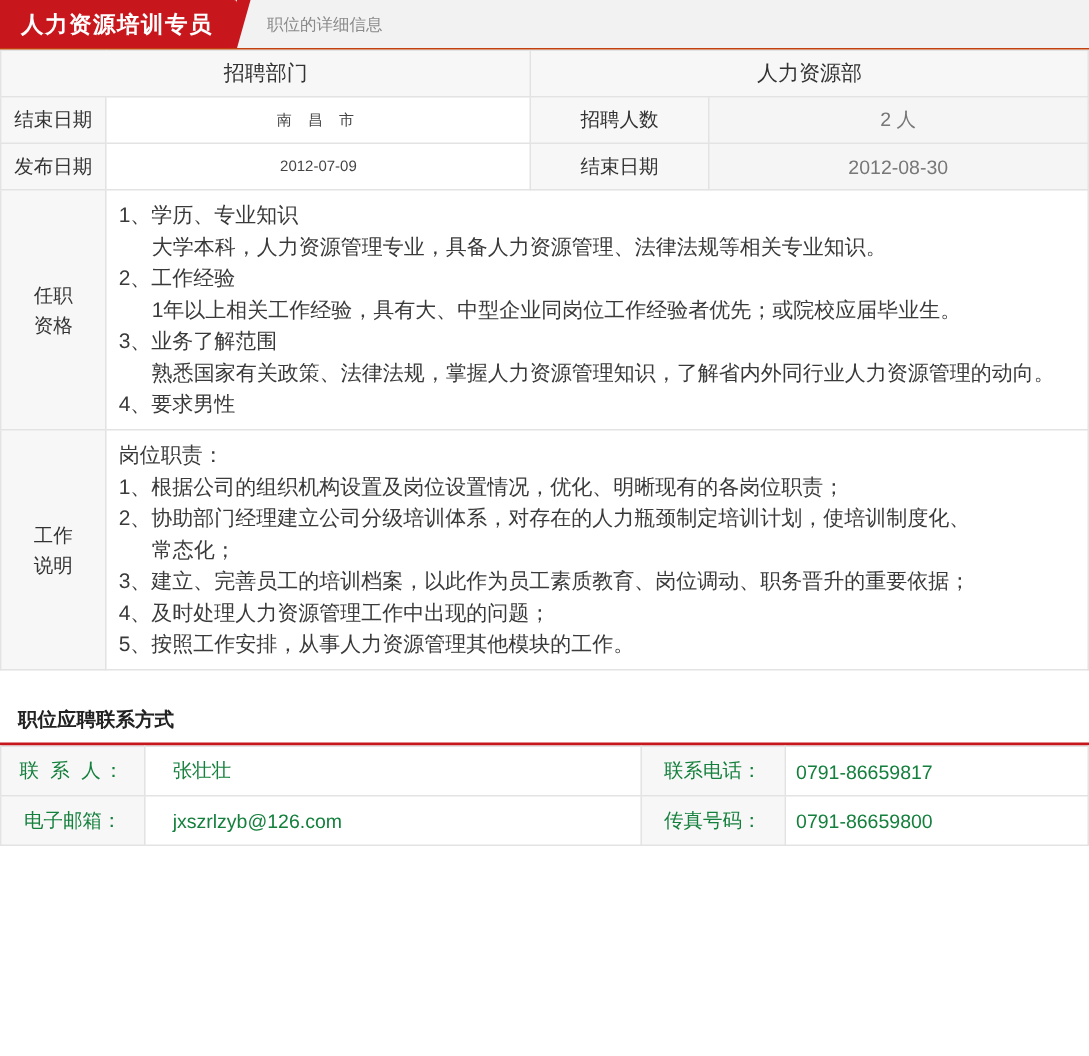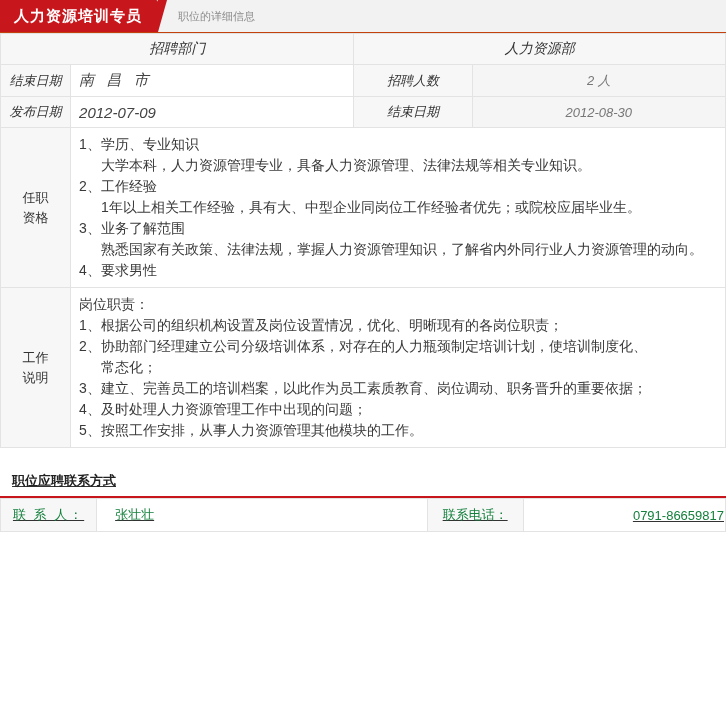--- a/index.html
+++ b/index.html
@@ -80,36 +80,35 @@
     width: 70px;
   }
   .lbl-wide {
     background: #f7f7f7;
     text-align: center;
     font-size: 13px;
     color: #333333;
     width: 118px;
   }
   .val-center {
-    text-align: left;
-    font-size: 15px;
+    text-align: center;
+    font-size: 10px;
     color: #444444;
   }
   .val-center.spaced {
     letter-spacing: 4px;
   }
   .val-grey {
     text-align: center;
     font-size: 13px;
     color: #777777;
     background: #f5f5f5;
   }
   .row-h {
     height: 31px;
-    font-style: italic;
   }
   .dept-head {
     text-align: center;
     font-size: 14px;
     color: #333333;
     background: #f7f7f7;
   }
   .dept-val {
     text-align: center;
     font-size: 14px;
@@ -131,21 +130,20 @@
     color: #3a3a3a;
     text-align: left;
   }
   .longtext .ln { white-space: nowrap; }
   .longtext .ind { padding-left: 22px; }
 
   
   .contact-wrap {
     margin-top: 18px;
     width: 726px;
-    text-decoration: underline;
   }
   .contact-title {
     font-size: 13px;
     font-weight: bold;
     color: #222222;
     padding: 6px 0 6px 12px;
     border-bottom: 2px solid #c8161d;
   }
   table.contact {
     border-collapse: collapse;
@@ -168,23 +166,22 @@
   .c-lbl2 {
     background: #f7f7f7;
     text-align: center;
     width: 96px;
   }
   .c-val {
     padding-left: 18px;
     color: #333333;
   }
   .c-val-mono {
-    padding-left: 32px;
-    color: #333333;
-    text-align: right;
+    padding-left: 7px;
+    color: #333333;
   }
 </style>
 </head>
 <body>
 
 <div class="page">
 
   <div class="banner">
     <div class="banner-tag">人力资源培训专员</div>
     <div class="banner-sub">职位的详细信息</div>
@@ -256,17 +253,23 @@
         <col style="width:96px">
         <col style="width:202px">
       </colgroup>
       <tbody>
         <tr>
           <td class="c-lbl">联 系 人：</td>
           <td class="c-val">张壮壮</td>
           <td class="c-lbl2">联系电话：</td>
           <td class="c-val-mono">0791-86659817</td>
         </tr>
+        <tr>
+          <td class="c-lbl2">电子邮箱：</td>
+          <td class="c-val">jxszrlzyb@126.com</td>
+          <td class="c-lbl2">传真号码：</td>
+          <td class="c-val-mono">0791-86659800</td>
+        </tr>
       </tbody>
     </table>
   </div>
 
 </div>
 
 </body></html>

